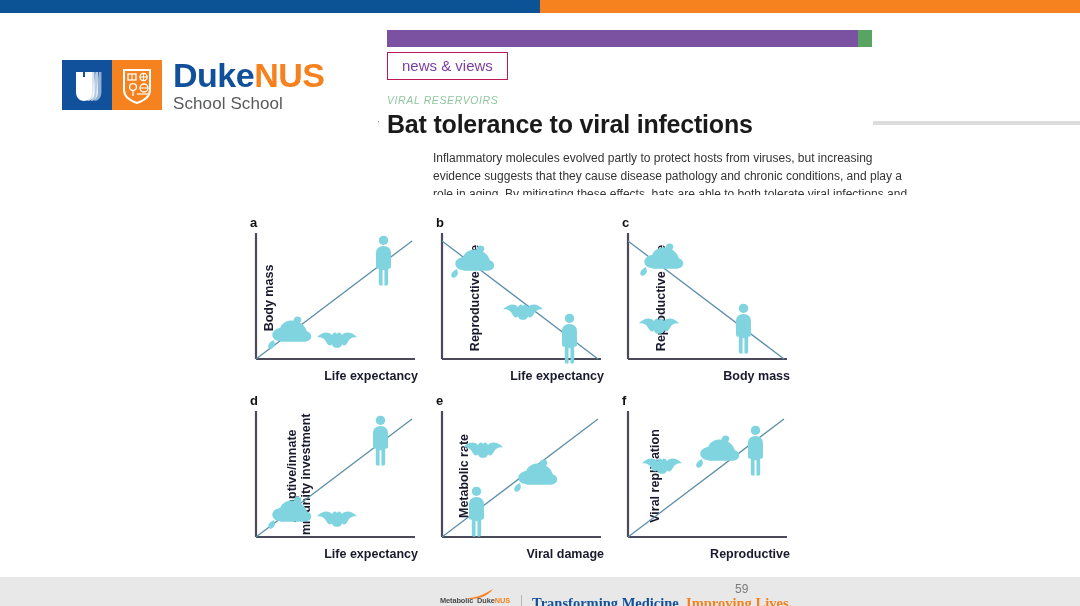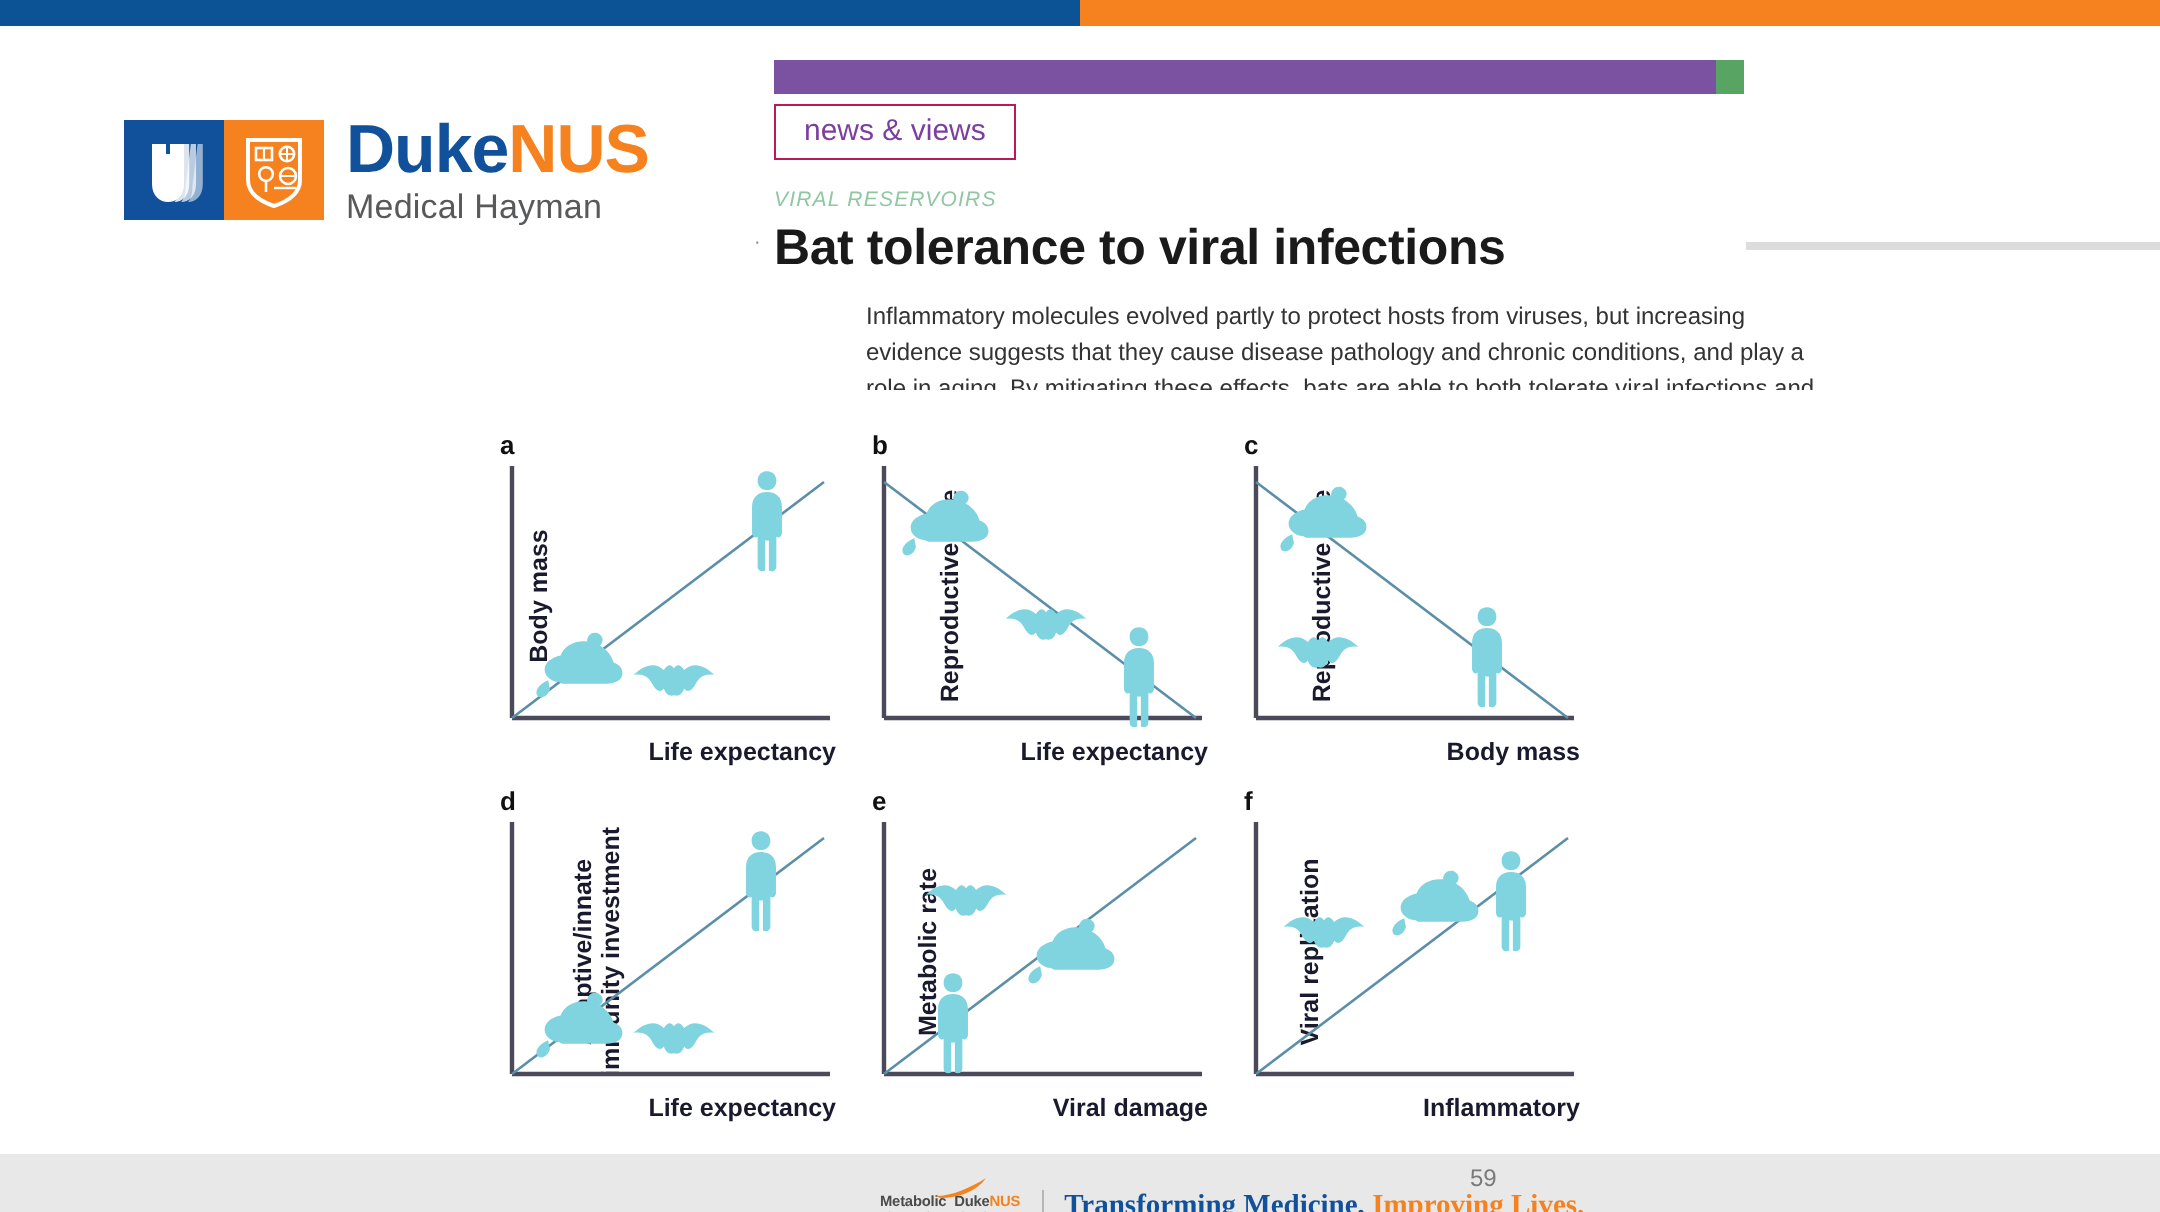--- a/index.html
+++ b/index.html
@@ -122,21 +122,21 @@
           <circle cx="21" cy="27" r="3.4" fill="none" stroke="#ffffff" stroke-width="1.3"></circle>
           <path d="M21 30 l0 6" stroke="#ffffff" stroke-width="1.3"></path>
           <circle cx="32" cy="28" r="4" fill="none" stroke="#ffffff" stroke-width="1.3"></circle>
           <line x1="28" y1="28" x2="36" y2="28" stroke="#ffffff" stroke-width="1"></line>
           <line x1="25" y1="34" x2="36" y2="34" stroke="#ffffff" stroke-width="1.2"></line>
         </svg>
       </div>
     </div>
     <div class="logo-text">
       <div class="logo-word"><span class="logo-duke">Duke</span><span class="logo-nus">NUS</span></div>
-      <div class="logo-sub">Medical Hayman</div>
+      <div class="logo-sub">School School</div>
     </div>
   </div>
 
   <div class="right-rule"></div>
 
   <div class="article">
     <div class="purple-bar">
       <div class="purple-bar-main"></div>
       <div class="purple-bar-green"></div>
     </div>
@@ -249,21 +249,21 @@
               <line x1="4" y1="2" x2="4" y2="128" stroke="#4a4a5a" stroke-width="2.2"></line>
               <line x1="4" y1="128" x2="163" y2="128" stroke="#4a4a5a" stroke-width="2.2"></line>
               <line x1="4" y1="128" x2="160" y2="10" stroke="#5b8fa8" stroke-width="1.3"></line>
             </svg><div style="position: absolute; left: 12.32px; top: 41.34px;"><svg width="52" height="27" viewBox="0 0 56 32">
                 <path d="M4 16 C10 10 17 8 22 13 C24 10 26 9 28 12 C30 9 32 10 34 13 C39 8 46 10 52 16 C47 15 43 17 41 21 C39 25 36 27 34 24 C33 27 31 29 28 28 C25 29 23 27 22 24 C20 27 17 25 15 21 C13 17 9 15 4 16 Z" fill="#7fd4e0"></path>
               </svg></div><div style="position: absolute; left: 71.48px; top: 23.04px;"><svg width="46" height="40" viewBox="0 0 52 42">
                 <path d="M14 30 C10 30 6 27 6 23 C6 19 10 16 15 15 C17 10 22 7 28 7 C36 7 43 12 45 19 C48 20 50 22 50 25 C50 29 46 31 41 31 L16 31 Z M30 7 C30 3 34 1 37 3 C40 5 39 9 36 10 Z M8 29 C3 31 0 35 2 38 C4 40 8 38 9 34" fill="#7fd4e0"></path>
               </svg></div><div style="position: absolute; left: 118.42px; top: 11.68px;"><svg width="27" height="58" viewBox="0 0 26 62">
                 <path d="M13 5 C16 5 18 7 18 10 C18 13 16 15 13 15 C10 15 8 13 8 10 C8 7 10 5 13 5 Z M13 16 C18 16 21 19 21 24 L21 38 C21 40 19 41 18 40 L18 56 C18 58 16 59 14 58 L14 42 L12 42 L12 58 C10 59 8 58 8 56 L8 40 C7 41 5 40 5 38 L5 24 C5 19 8 16 13 16 Z" fill="#7fd4e0"></path>
               </svg></div></div>
-          <div class="xlabel">Inflammatory</div>
+          <div class="xlabel">Reproductive</div>
         </div>
       </div>
   </div>
 
   <div class="footer"></div>
   <div class="slide-number">59</div>
   <div class="footer-inner">
     <div class="sh-logo">
       <svg class="sh-swoosh" width="26" height="10" viewBox="0 0 26 10">
         <path d="M0 9 C8 9 17 5 25 0 C20 7 11 10 2 10 Z" fill="#f5821f"></path>

